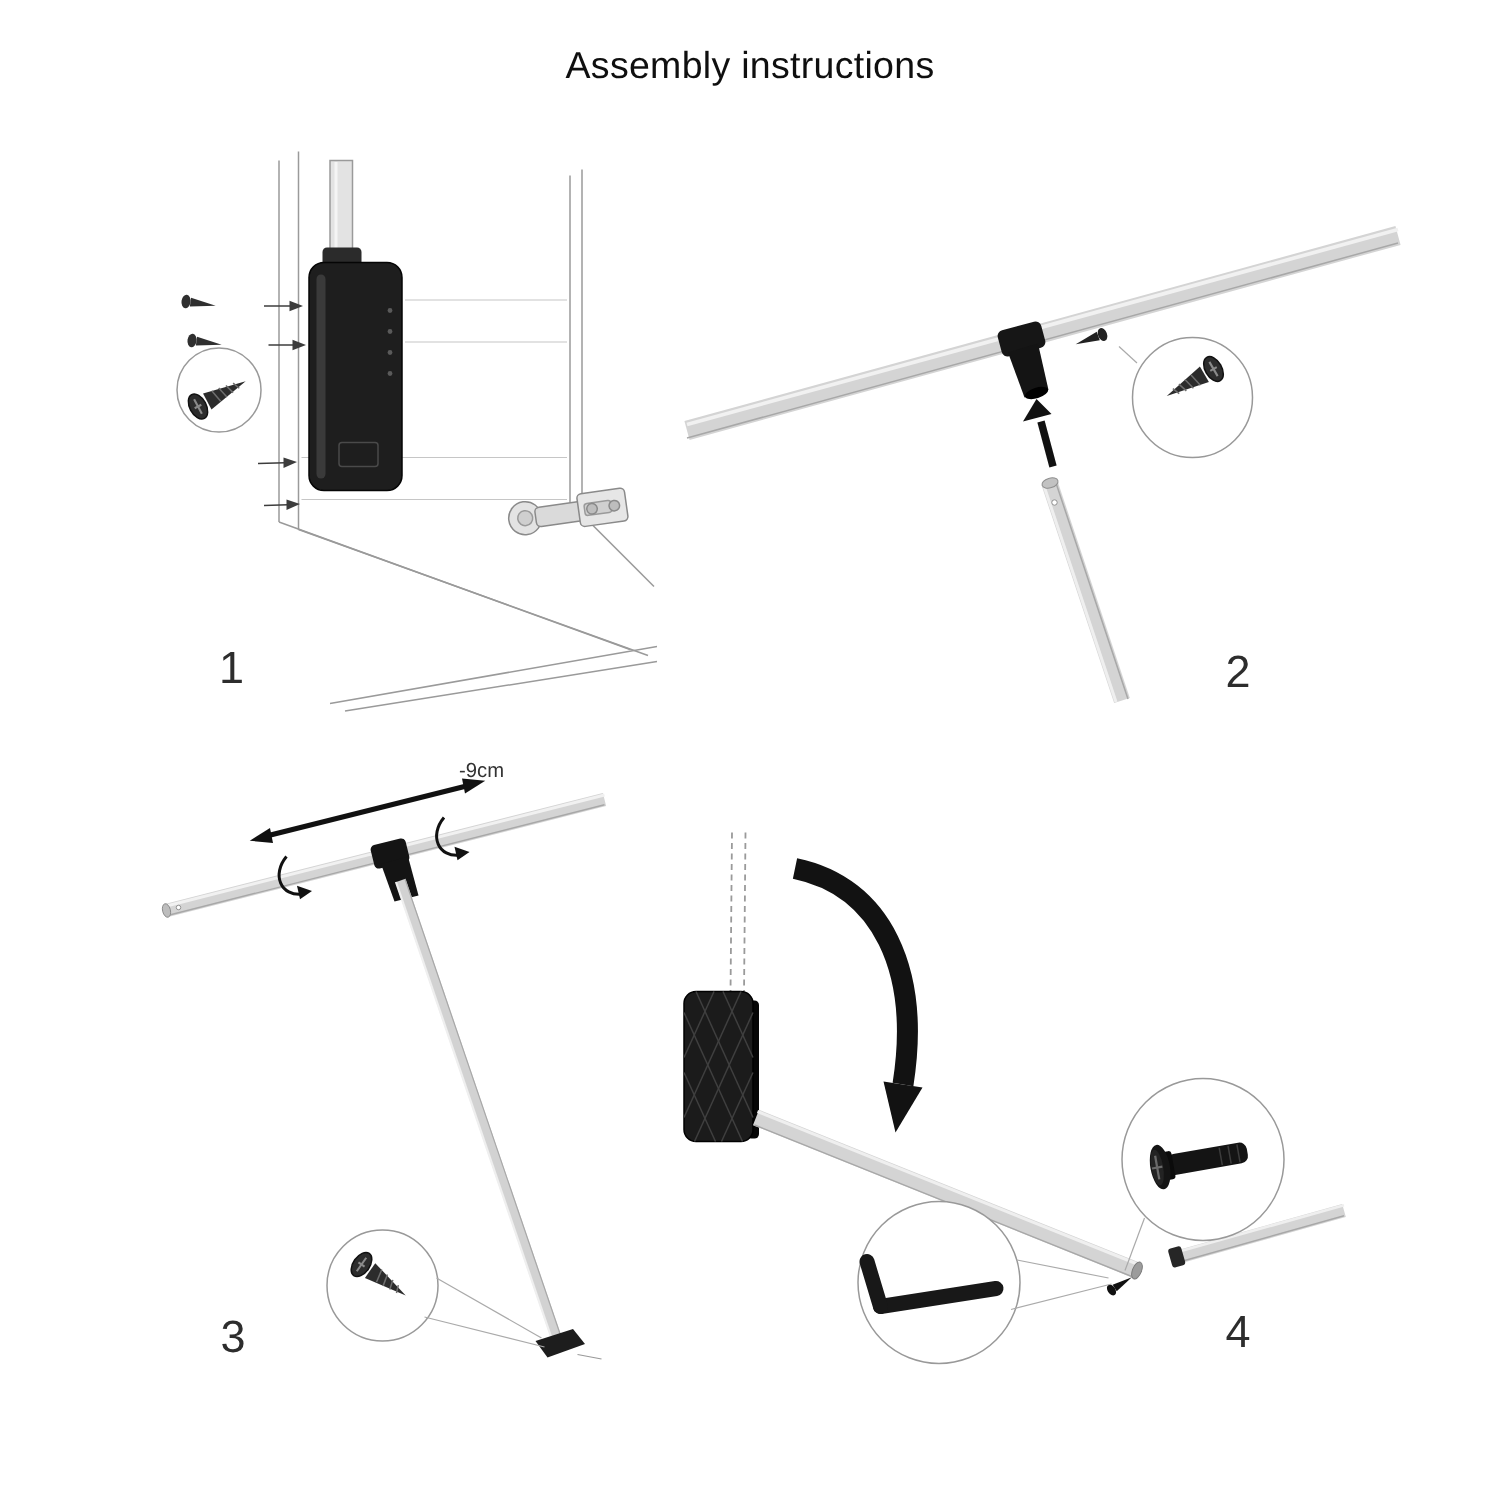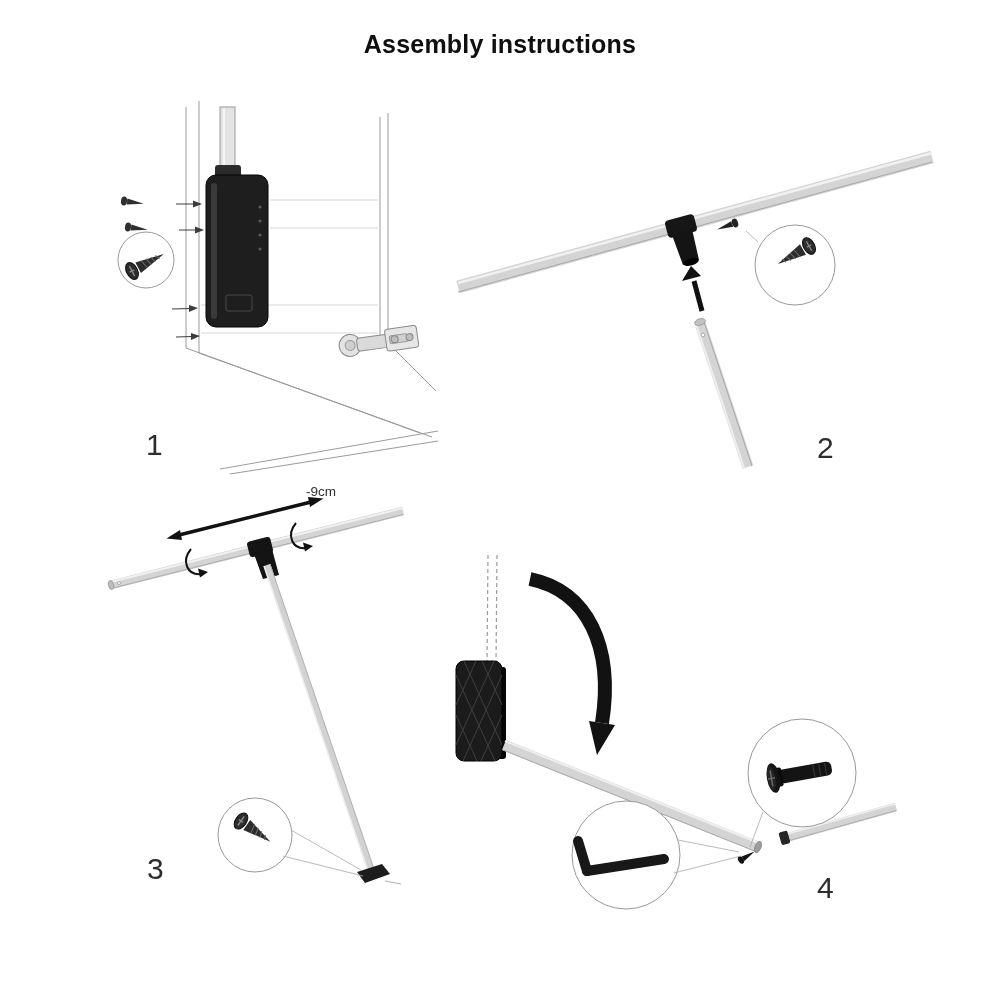--- a/index.html
+++ b/index.html
@@ -2,21 +2,21 @@
 <html><head>
 <meta charset="utf-8">
 <style>
   html,body { margin:0; padding:0; background:#ffffff; }
   .canvas {
     position:relative; width:1000px; height:1000px; background:#ffffff;
     font-family:"Liberation Sans", sans-serif; overflow:hidden;
   }
   .title {
     position:absolute; top:30px; left:0; width:100%; margin:0;
-    text-align:center; font-size:25px; font-weight:700; color:#0f0f0f;
+    text-align:center; font-size:25px; font-weight:400; color:#0f0f0f;
     letter-spacing:.2px;
   }
   .panel { position:absolute; }
   svg { display:block; overflow:visible; }
   .step-num {
     font-size:30px; fill:#2d2d2d;
     font-family:"Liberation Sans", sans-serif;
   }
 </style>
 </head>
@@ -150,21 +150,21 @@
           <line x1="28" y1="-2.8" x2="30" y2="2.2" stroke="#6e6e6e"></line>
           <ellipse cx="0" cy="0" rx="5.5" ry="9" fill="#2c2c2c" stroke="#111111"></ellipse>
           <line x1="-2.5" y1="0" x2="2.5" y2="0" stroke="#8a8a8a" stroke-width="1.4"></line>
           <line x1="0" y1="-5.5" x2="0" y2="5.5" stroke="#8a8a8a" stroke-width="1.4"></line>
         </g>
       </g>
       <text class="step-num" x="367" y="333">2</text>
     </svg>
   </div>
 
-  <div class="panel" style="left:95px; top:483px;">
+  <div class="panel" style="left:95px; top:505px;">
     <svg width="350" height="420" viewBox="0 0 350 420">
       <g>
         <line x1="16" y1="102" x2="308" y2="28" stroke="#d4d4d4" stroke-width="9"></line>
         <line x1="16" y1="99" x2="308" y2="25" stroke="#f1f1f1" stroke-width="2"></line>
         <line x1="16" y1="105.5" x2="308" y2="31.5" stroke="#a8a8a8" stroke-width="0.9"></line>
         <ellipse cx="16" cy="102" rx="2.6" ry="4.6" transform="rotate(-14 16 102)" fill="#bdbdbd" stroke="#8a8a8a" stroke-width="0.6"></ellipse>
         <circle cx="24" cy="100" r="1.5" fill="#ffffff" stroke="#888888" stroke-width="0.6"></circle>
       </g>
       <g>
         <g transform="translate(165,64) rotate(-14)">

